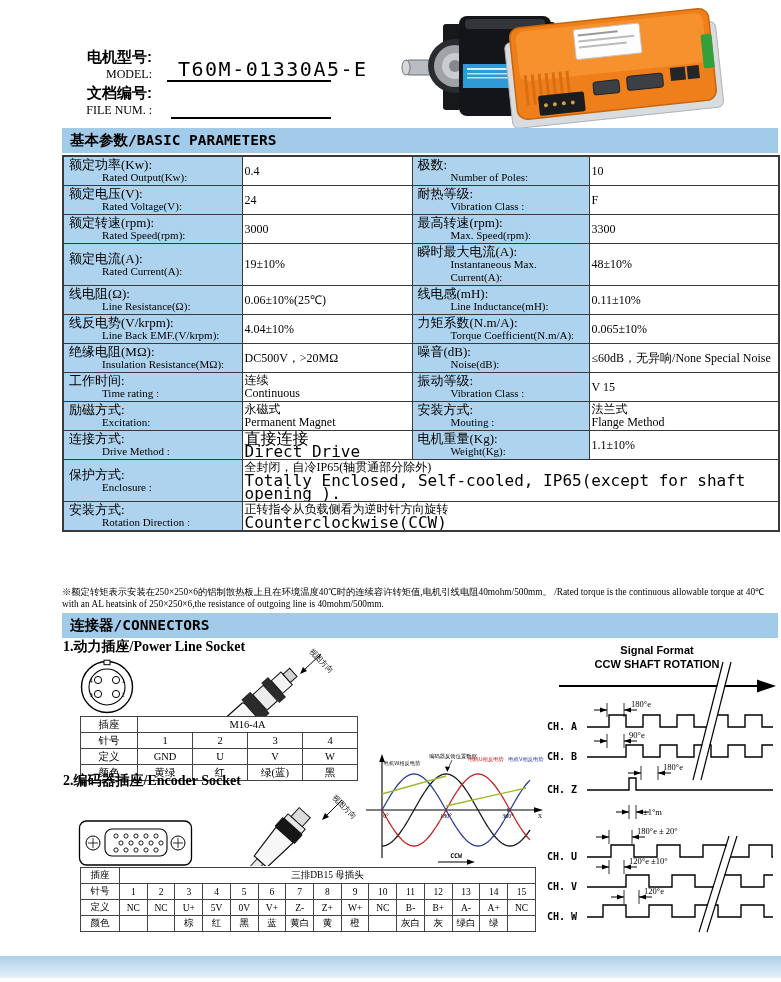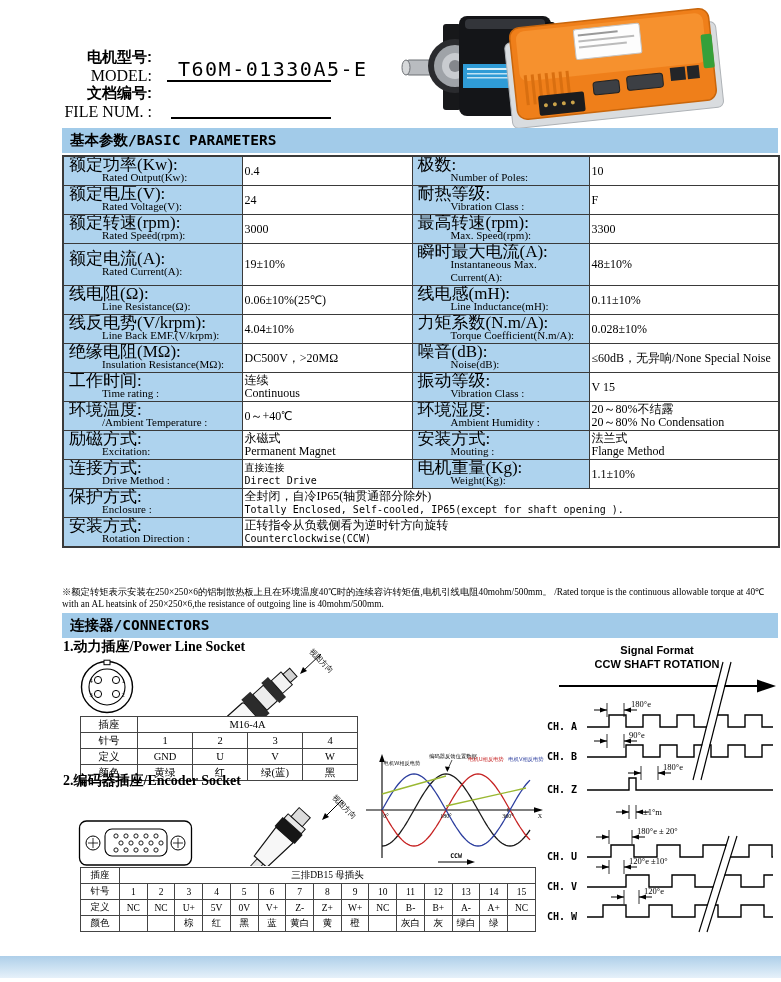--- a/index.html
+++ b/index.html
@@ -2,38 +2,38 @@
 <html><head>
 <meta charset="utf-8">
 <style>
   html,body{margin:0;padding:0;background:#ffffff;}
   #page{position:relative;width:781px;height:982px;background:#fff;overflow:hidden;
         font-family:"Liberation Serif",serif;color:#000;}
   .abs{position:absolute;}
   
   .hl{position:absolute;left:38px;width:114px;text-align:right;}
   .hl.zh{font-family:"Liberation Sans",sans-serif;font-weight:bold;font-size:15px;}
-  .hl.en{font-size:16px;}
+  .hl.en{font-size:12px;}
   .model-value{position:absolute;left:178px;top:57px;font-family:"DejaVu Sans Mono",monospace;
                font-weight:normal;font-size:20px;letter-spacing:1.5px;}
   .uline{position:absolute;height:0;border-bottom:2px solid #000;}
   
   .sec-hdr{position:absolute;left:62px;width:716px;height:25px;background:#a2cbe9;
            font-family:"DejaVu Sans Mono",monospace;font-weight:bold;font-size:14.5px;
            line-height:25px;padding-left:8px;box-sizing:border-box;}
   .sub-title{position:absolute;left:63px;font-size:14px;font-weight:600;}
   
   table{border-collapse:collapse;table-layout:fixed;}
   .bp{position:absolute;left:62px;top:155px;width:716px;border:2px solid #3a3a3a;}
   .bp td{border:1.6px solid #3a3a3a;height:26px;vertical-align:middle;overflow:hidden;}
   .bp-lab{background:#aed3ee;padding:1px 5px;}
-  .bp-lab .lzh{font-size:17px;line-height:13px;}
+  .bp-lab .lzh{font-size:13px;line-height:13px;}
   .bp-lab .len{font-size:11px;line-height:13px;margin-left:33px;}
   .bp-val{font-size:12px;line-height:13px;white-space:pre-line;padding:1px 2px;}
-  .mono{font-family:"DejaVu Sans Mono",monospace;font-size:10px;}
+  .mono{font-family:"DejaVu Sans Mono",monospace;font-size:16px;}
   .footnote{position:absolute;left:62px;top:586px;width:716px;font-size:9.3px;line-height:12px;}
   
   .conn{position:absolute;border:1.4px solid #444;background:#fff;}
   .conn td{border:1.2px solid #444;text-align:center;vertical-align:middle;padding:0 1px;}
   .pwr{left:80px;top:716px;width:278px;}
   .pwr td{height:15px;font-size:10.5px;}
   .pwr td.cl{width:54px;}
   .enc{left:80px;top:867px;width:456px;}
   .enc td{height:15px;font-size:9.5px;}
   .enc td.cl{width:36px;}
@@ -184,21 +184,21 @@
         <tr>
           <td class="bp-lab">
             <div class="lzh">线反电势(V/krpm):</div>
             <div class="len">Line Back EMF.(V/krpm):</div>
           </td>
           <td class="bp-val">4.04±10%</td>
           <td class="bp-lab">
             <div class="lzh">力矩系数(N.m/A):</div>
             <div class="len">Torque Coefficient(N.m/A):</div>
           </td>
-          <td class="bp-val">0.028±10%</td>
+          <td class="bp-val">0.065±10%</td>
         </tr>
         <tr>
           <td class="bp-lab">
             <div class="lzh">绝缘电阻(MΩ):</div>
             <div class="len">Insulation Resistance(MΩ):</div>
           </td>
           <td class="bp-val">DC500V，&gt;20MΩ</td>
           <td class="bp-lab">
             <div class="lzh">噪音(dB):</div>
             <div class="len">Noise(dB):</div>
@@ -210,33 +210,20 @@
             <div class="lzh">工作时间:</div>
             <div class="len">Time rating :</div>
           </td>
           <td class="bp-val">连续
 Continuous</td>
           <td class="bp-lab">
             <div class="lzh">振动等级:</div>
             <div class="len">Vibration Class :</div>
           </td>
           <td class="bp-val">V 15</td>
-        </tr>
-        <tr>
-          <td class="bp-lab">
-            <div class="lzh">环境温度:</div>
-            <div class="len">/Ambient Temperature :</div>
-          </td>
-          <td class="bp-val">0～+40℃</td>
-          <td class="bp-lab">
-            <div class="lzh">环境湿度:</div>
-            <div class="len">Ambient Humidity :</div>
-          </td>
-          <td class="bp-val">20～80%不结露
-20～80% No Condensation</td>
         </tr>
         <tr>
           <td class="bp-lab">
             <div class="lzh">励磁方式:</div>
             <div class="len">Excitation:</div>
           </td>
           <td class="bp-val">永磁式
 Permanent Magnet</td>
           <td class="bp-lab">
             <div class="lzh">安装方式:</div>

